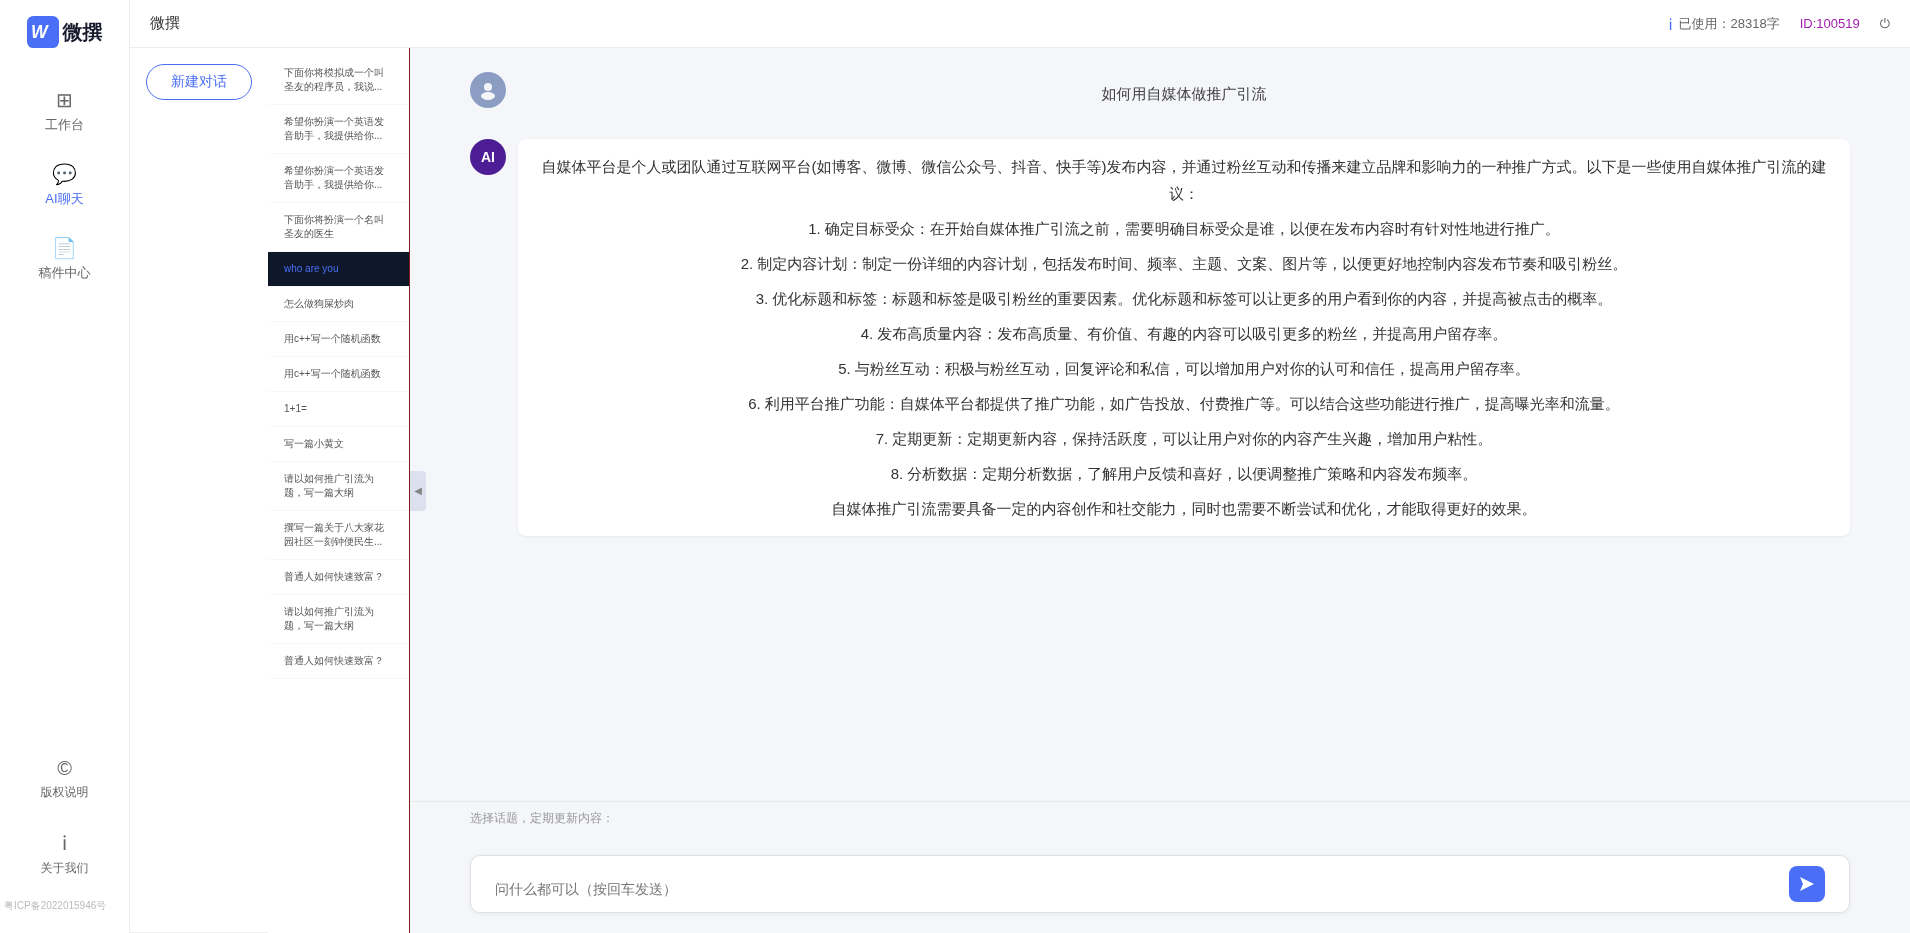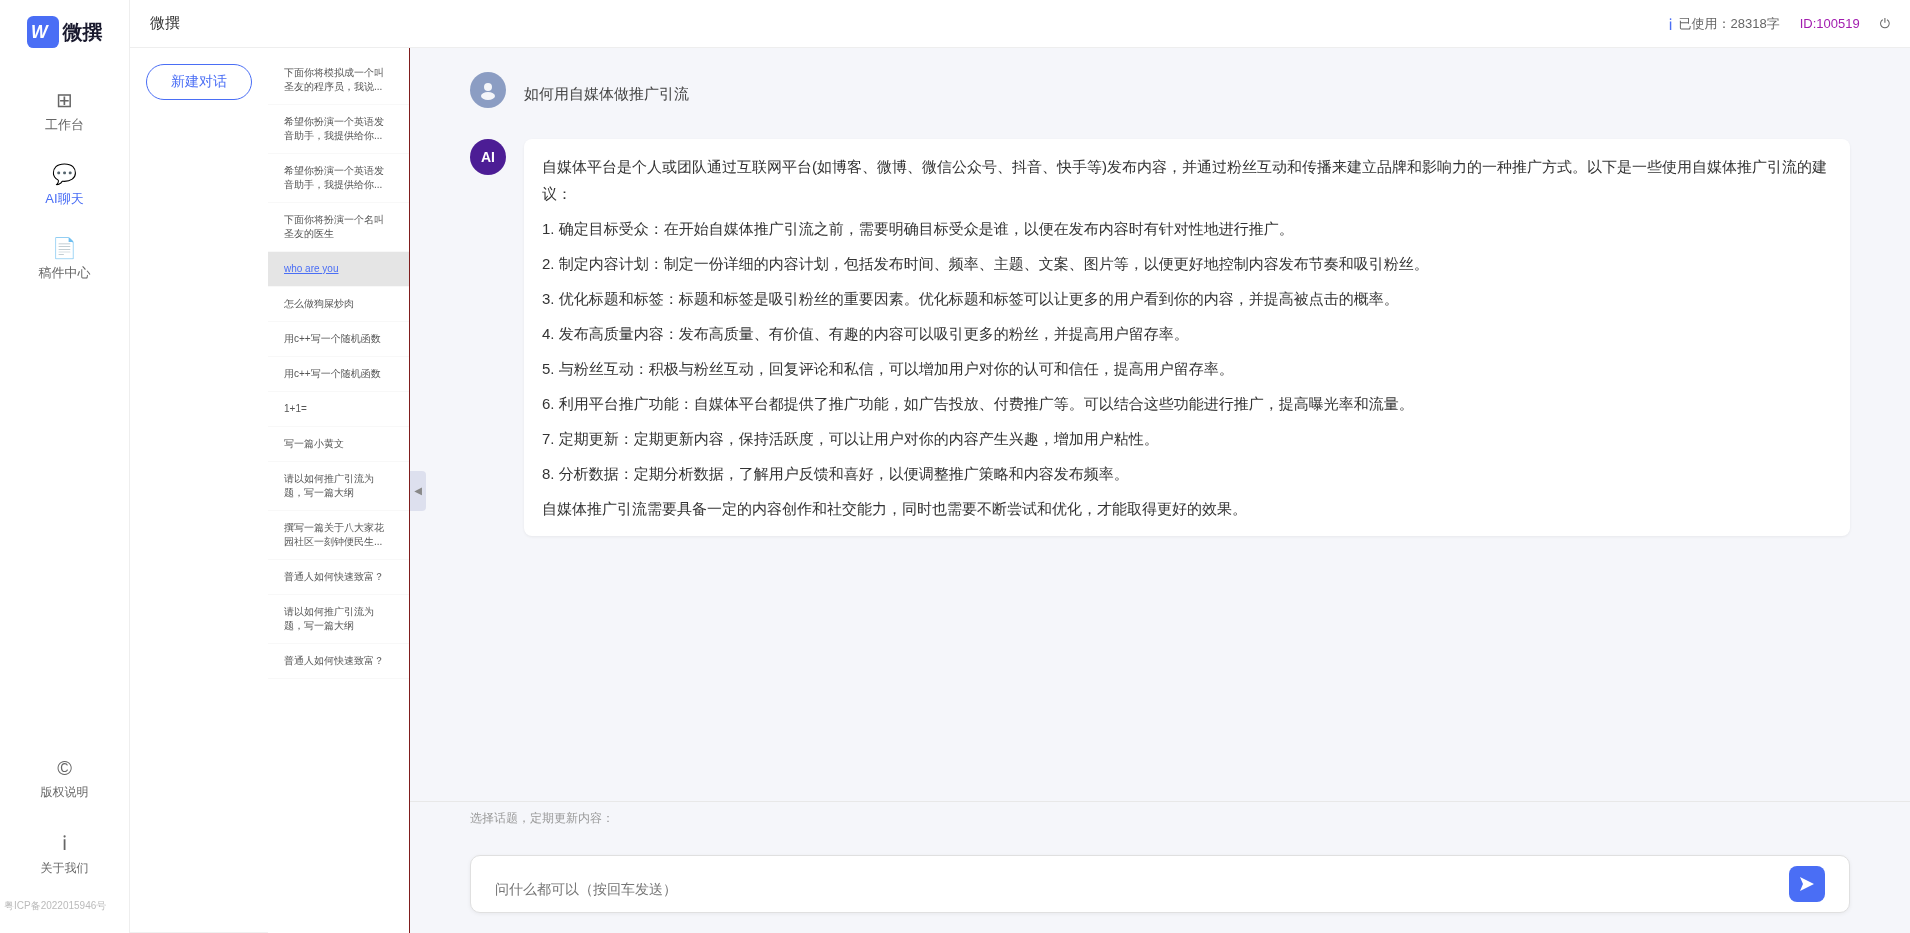--- a/index.html
+++ b/index.html
@@ -32,31 +32,31 @@
 
     
     .content { flex: 1; display: flex; overflow: hidden; }
 
     
     .history-panel { width: 280px; background: #fff; border-right: 1px solid #7f1d1d; display: flex; flex-direction: row; overflow: hidden; flex-shrink: 0; }
     .history-header { padding: 16px; text-align: center; border-bottom: 1px solid #f0f0f0; }
     .new-chat-btn { background: #fff; border: 1px solid #4a6ef5; color: #4a6ef5; padding: 8px 24px; border-radius: 20px; cursor: pointer; font-size: 14px; }
     .history-list { flex: 1; overflow-y: auto; padding: 8px 0; }
     .history-item { padding: 10px 16px; cursor: pointer; font-size: 10px; color: #555; line-height: 1.4; border-bottom: 1px solid #f8f8f8; }
-    .history-item.active { background: #e5e5e5; color: #4a6ef5; text-decoration: underline; }
+    .history-item.active { background: #0f172a; color: #4a6ef5; }
 
     
     .collapse-btn { position: absolute; left: 406px; top: 50%; transform: translateY(-50%); width: 16px; height: 40px; background: #e0e3ef; border-radius: 0 4px 4px 0; display: flex; align-items: center; justify-content: center; cursor: pointer; z-index: 10; color: #888; font-size: 12px; }
 
     
     .chat-main { flex: 1; display: flex; flex-direction: column; background: #f5f6fa; position: relative; overflow: hidden; }
     .chat-messages { flex: 1; overflow-y: auto; padding: 24px 60px; }
 
     
-    .message { display: flex; gap: 18px; margin-bottom: 24px; align-items: flex-start; }
+    .message { display: flex; gap: 12px; margin-bottom: 24px; align-items: flex-start; text-align: center; }
     .avatar { width: 36px; height: 36px; border-radius: 50%; flex-shrink: 0; display: flex; align-items: center; justify-content: center; font-size: 16px; }
     .avatar.user { background: #8b9dc3; color: #fff; }
     .avatar.ai { background: #4c1d95; color: #fff; font-weight: bold; font-size: 14px; }
     .message-content { flex: 1; }
     .message-text { background: #fff; border-radius: 8px; padding: 14px 18px; line-height: 1.8; font-size: 15px; color: #333; box-shadow: 0 1px 3px rgba(0,0,0,0.06); }
     .message-text.user-msg { background: transparent; box-shadow: none; padding: 8px 0; font-size: 15px; color: #444; }
     .message-text p { margin-bottom: 8px; }
     .message-text p:last-child { margin-bottom: 0; }
 
     

